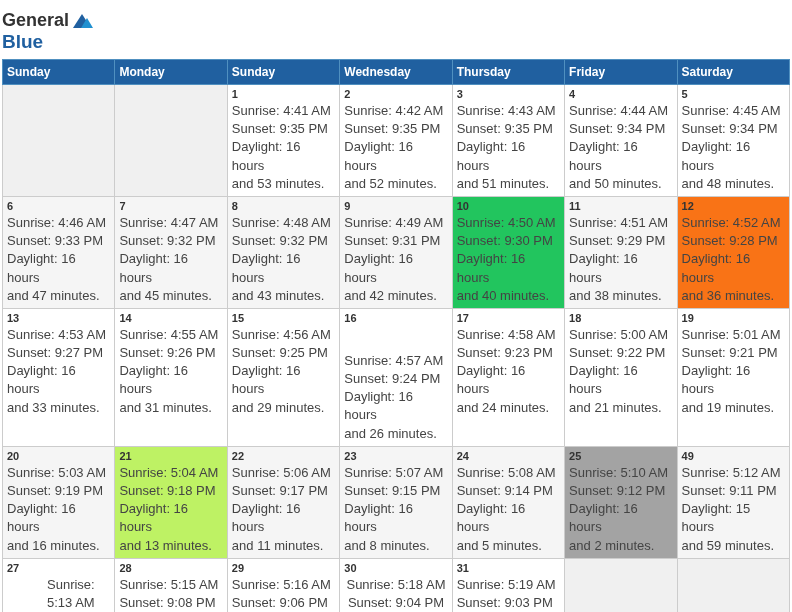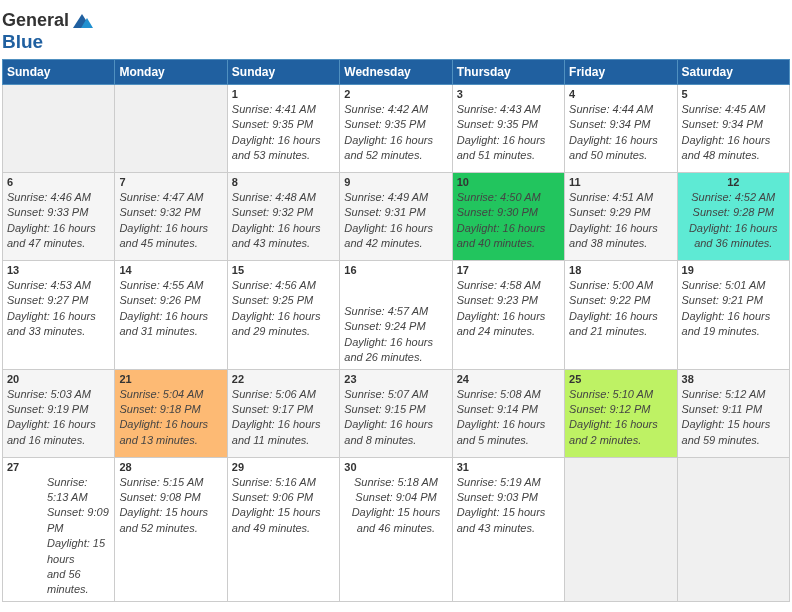--- a/index.html
+++ b/index.html
@@ -69,24 +69,23 @@
       background: #ffffff;
     }
     .day-num {
       font-size: 11px;
       font-weight: bold;
       color: #333;
       display: block;
       margin-bottom: 2px;
     }
     .day-info {
-      font-size: 11px;
+      font-size: 13px;
       color: #444;
       line-height: 1.4;
-      font-style: italic;
     }
     td.empty {
       background: #f0f0f0 !important;
     }
   </style>
 </head>
 <body>
 
 <div class="page">
   <div class="header">
@@ -196,21 +195,21 @@
 Daylight: 16 hours
 and 40 minutes.</div>
           </td>
           <td style="background: rgb(245, 245, 245);">
             <span class="day-num">11</span>
             <div class="day-info" style="white-space: pre-line;">Sunrise: 4:51 AM
 Sunset: 9:29 PM
 Daylight: 16 hours
 and 38 minutes.</div>
           </td>
-          <td style="background: #5eead4; text-align: center;">
+          <td style="background: #f97316;">
             <span class="day-num">12</span>
             <div class="day-info" style="white-space: pre-line;">Sunrise: 4:52 AM
 Sunset: 9:28 PM
 Daylight: 16 hours
 and 36 minutes.</div>
           </td>
         </tr>
         <tr>
           <td style="background: rgb(255, 255, 255);">
             <span class="day-num">13</span>
@@ -263,21 +262,21 @@
           </td>
         </tr>
         <tr>
           <td style="background: rgb(245, 245, 245);">
             <span class="day-num">20</span>
             <div class="day-info" style="white-space: pre-line;">Sunrise: 5:03 AM
 Sunset: 9:19 PM
 Daylight: 16 hours
 and 16 minutes.</div>
           </td>
-          <td style="background: #fdba74; margin-left: 48px;">
+          <td style="background: #bef264; margin-left: 48px;">
             <span class="day-num">21</span>
             <div class="day-info" style="white-space: pre-line;">Sunrise: 5:04 AM
 Sunset: 9:18 PM
 Daylight: 16 hours
 and 13 minutes.</div>
           </td>
           <td style="background: rgb(245, 245, 245);">
             <span class="day-num">22</span>
             <div class="day-info" style="white-space: pre-line;">Sunrise: 5:06 AM
 Sunset: 9:17 PM
@@ -291,29 +290,29 @@
 Daylight: 16 hours
 and 8 minutes.</div>
           </td>
           <td style="background: rgb(245, 245, 245);">
             <span class="day-num">24</span>
             <div class="day-info" style="white-space: pre-line;">Sunrise: 5:08 AM
 Sunset: 9:14 PM
 Daylight: 16 hours
 and 5 minutes.</div>
           </td>
-          <td style="background: #bef264;">
+          <td style="background: #a3a3a3;">
             <span class="day-num">25</span>
             <div class="day-info" style="white-space: pre-line;">Sunrise: 5:10 AM
 Sunset: 9:12 PM
 Daylight: 16 hours
 and 2 minutes.</div>
           </td>
           <td style="background: rgb(245, 245, 245);">
-            <span class="day-num">38</span>
+            <span class="day-num">49</span>
             <div class="day-info" style="white-space: pre-line;">Sunrise: 5:12 AM
 Sunset: 9:11 PM
 Daylight: 15 hours
 and 59 minutes.</div>
           </td>
         </tr>
         <tr>
           <td style="background: rgb(255, 255, 255);">
             <span class="day-num">27</span>
             <div class="day-info" style="white-space: pre-line; margin-left: 40px;">Sunrise: 5:13 AM

